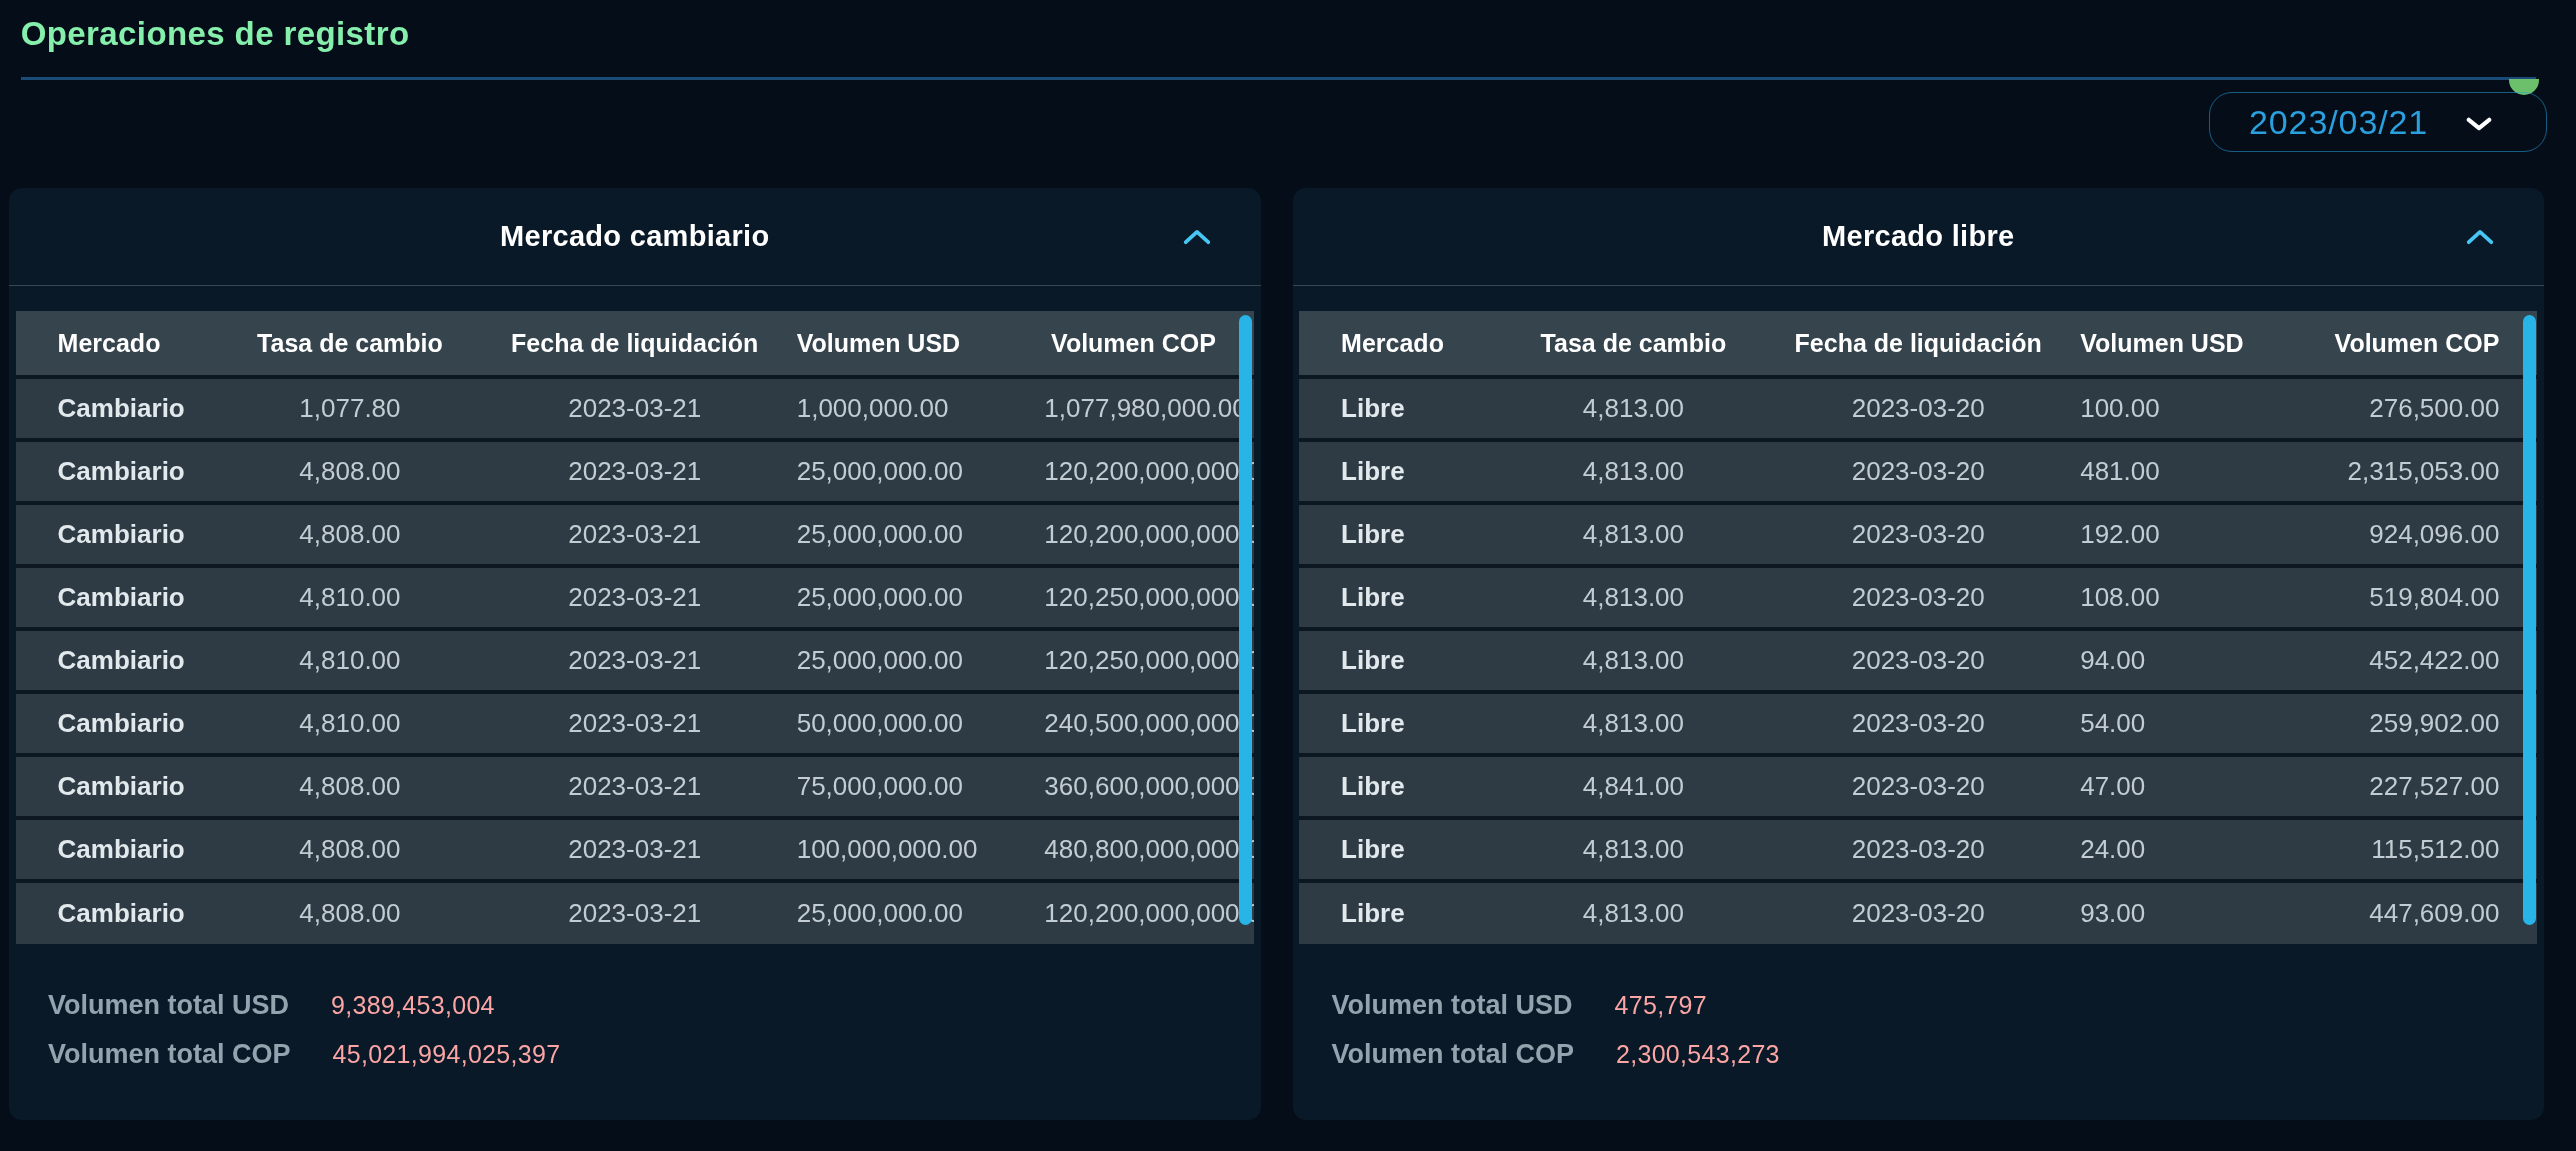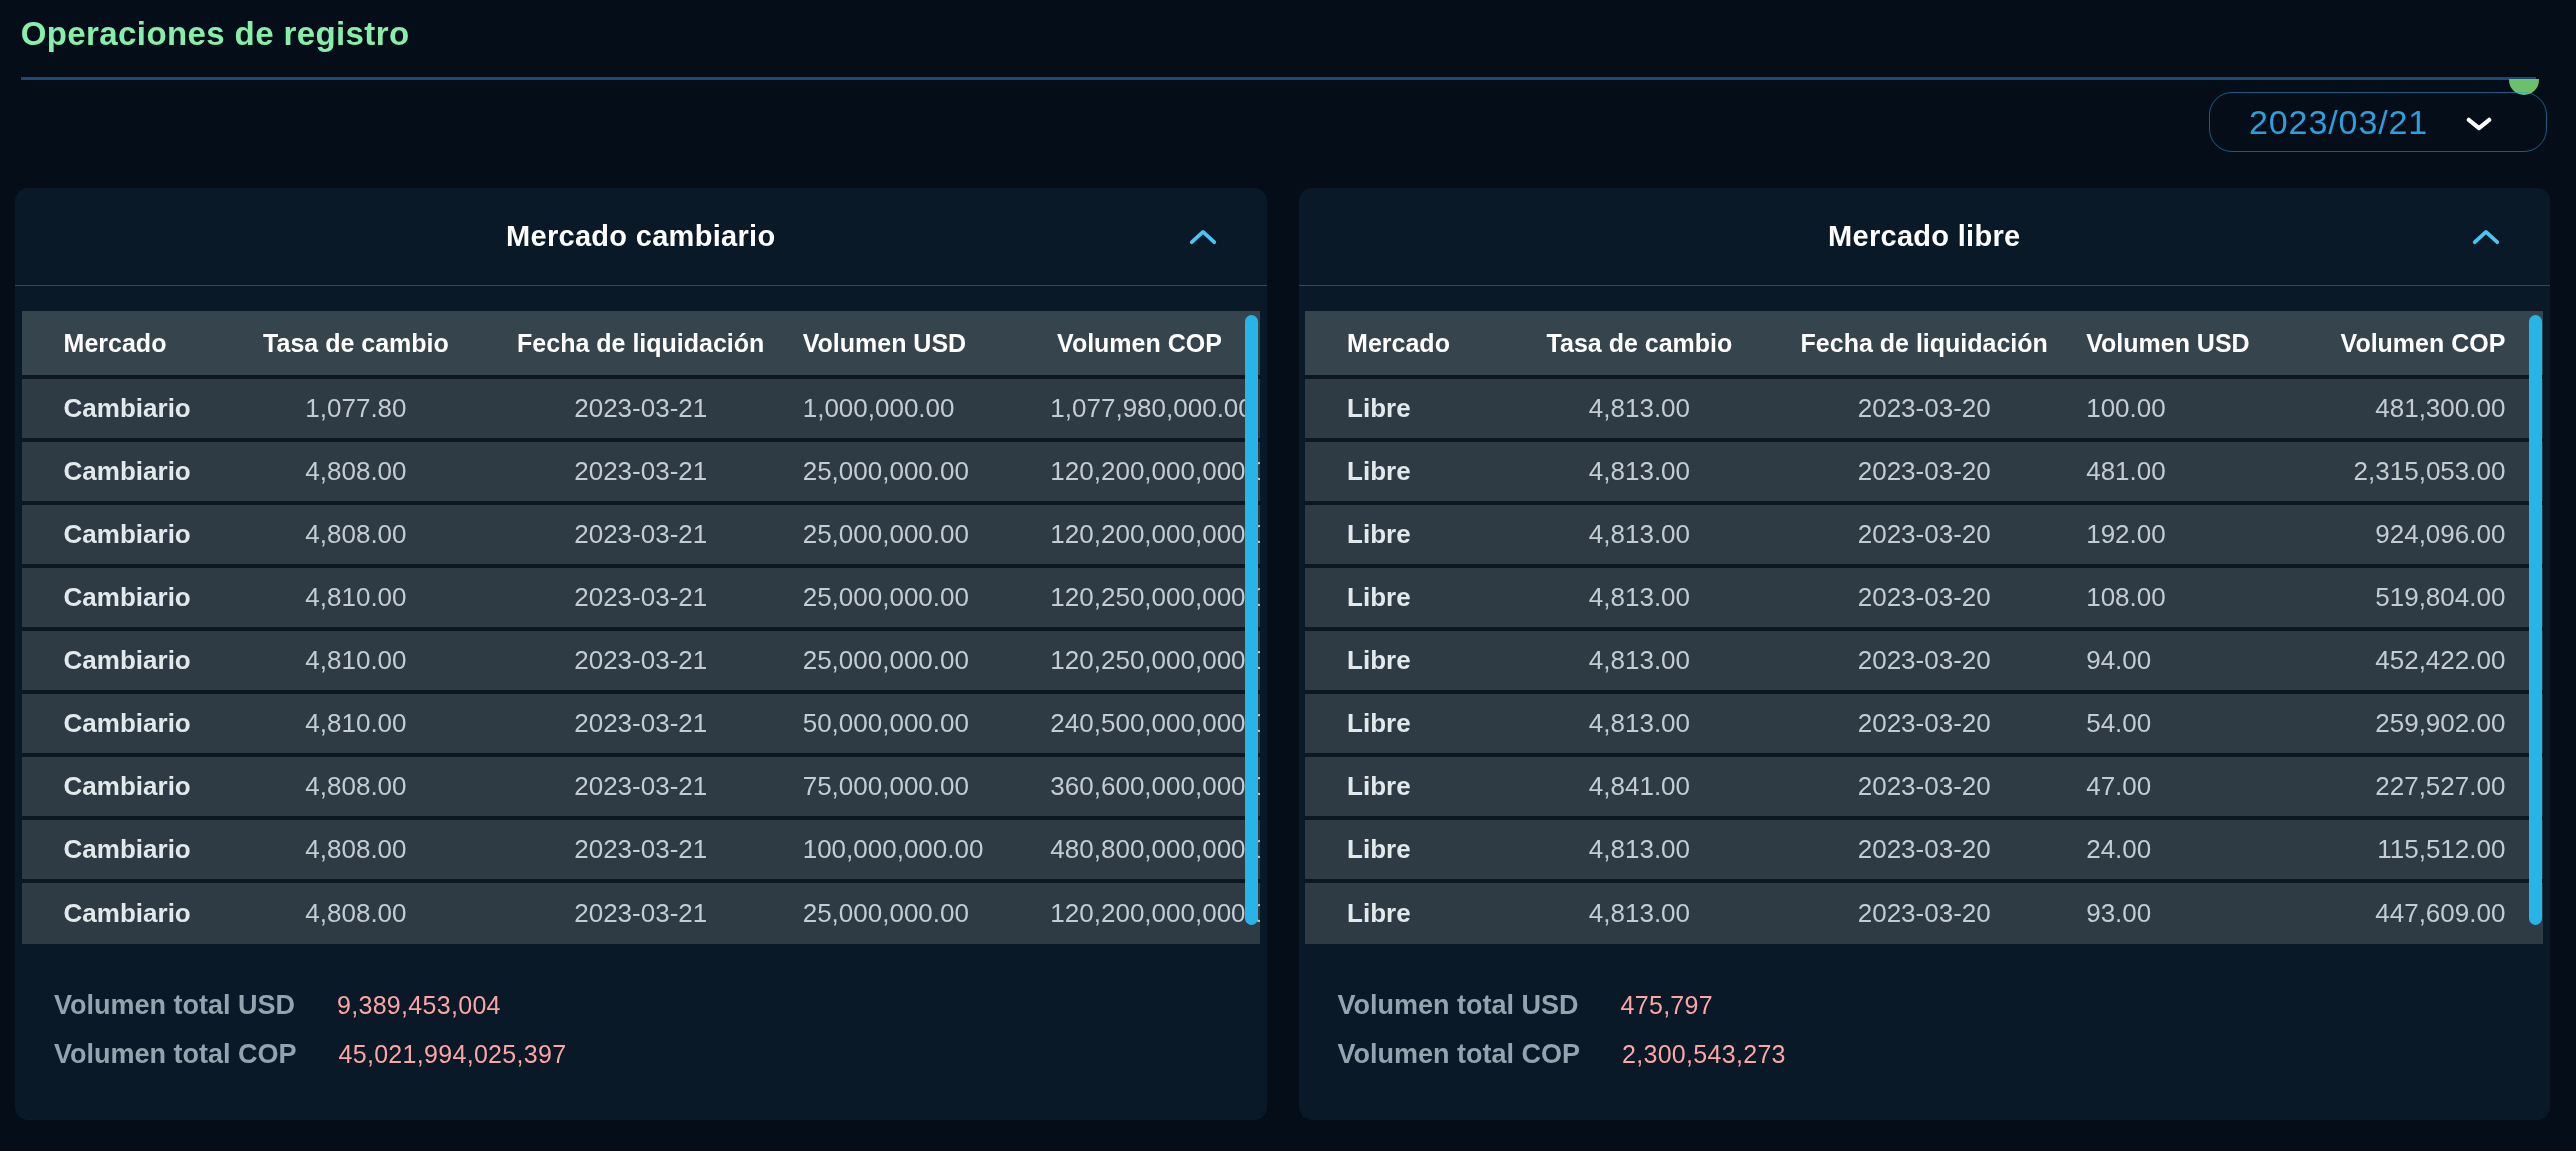--- a/index.html
+++ b/index.html
@@ -37,21 +37,21 @@
     cursor: pointer;
     background: transparent;
   }
   .date-value {
     color: #2AA0DE; font-size: 34px; padding-left: 39px; letter-spacing: 0.9px;
   }
   .date-chevron { position: absolute; right: 54px; top: 24.4px; }
 
   
   .panels {
-    position: absolute; left: 15px; top: 188px;
+    position: absolute; left: 9px; top: 188px;
     width: 2535px; display: flex; gap: 32px;
   }
   .panel {
     flex: 1; height: 932px;
     background: #0A1927;
     border-radius: 13px;
     position: relative; overflow: hidden;
   }
   .panel-header {
     height: 98px;
@@ -248,21 +248,21 @@
             <th class="c3">Volumen USD</th>
             <th class="c4">Volumen COP</th>
           </tr>
         </thead>
         <tbody>
             <tr>
     <td class="c0">Libre</td>
     <td class="c1">4,813.00</td>
     <td class="c2">2023-03-20</td>
     <td class="c3">100.00</td>
-    <td class="c4">481,300.00</td>
+    <td class="c4">276,500.00</td>
   </tr>
             <tr>
     <td class="c0">Libre</td>
     <td class="c1">4,813.00</td>
     <td class="c2">2023-03-20</td>
     <td class="c3">481.00</td>
     <td class="c4">2,315,053.00</td>
   </tr>
             <tr>
     <td class="c0">Libre</td>

